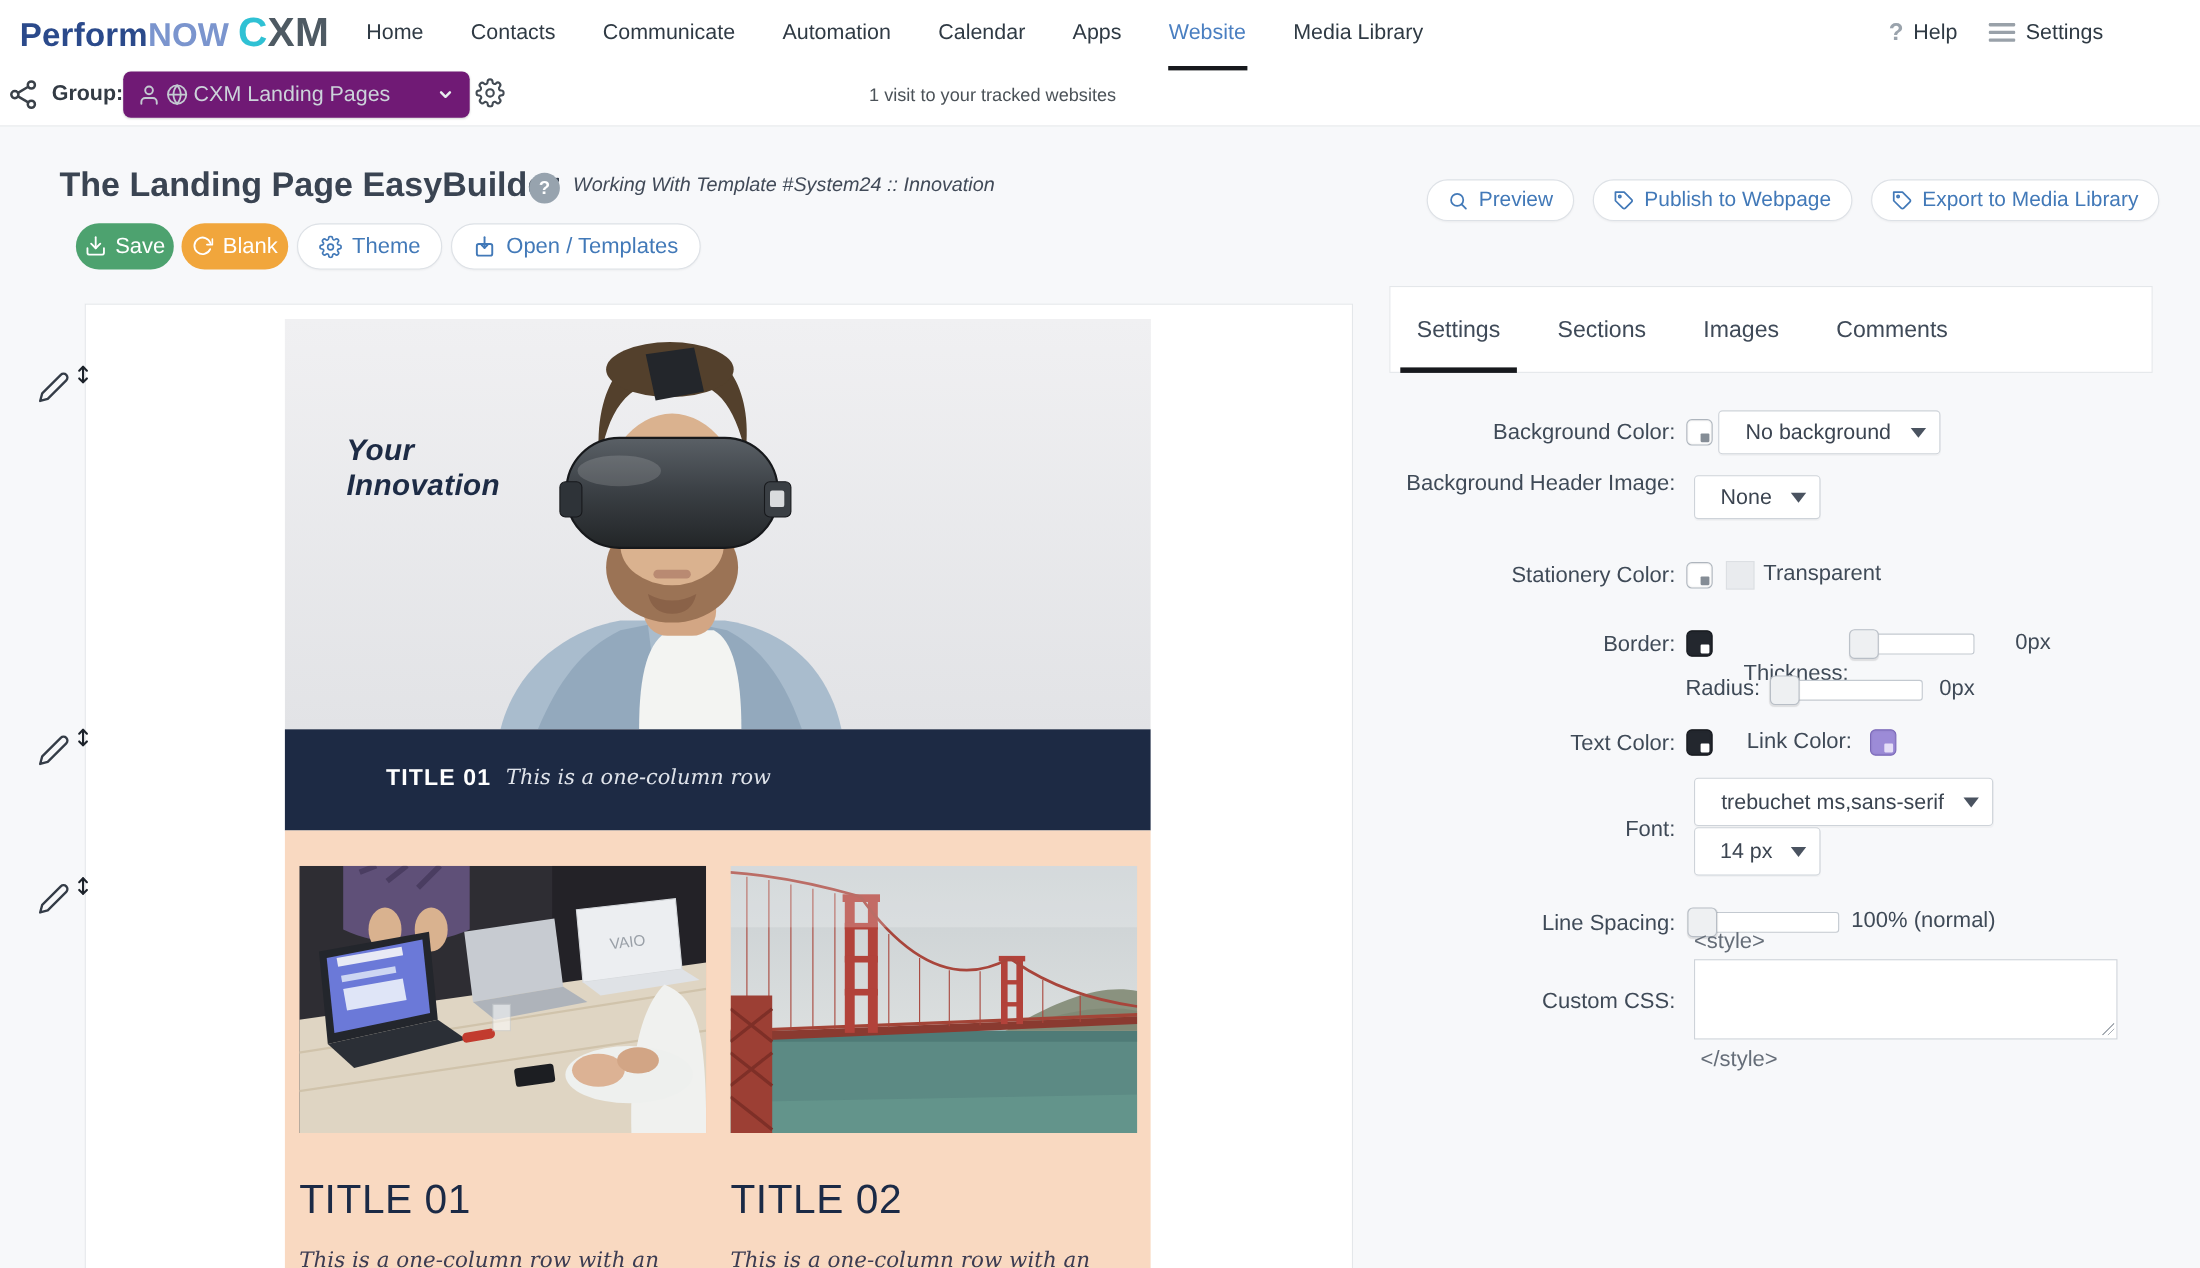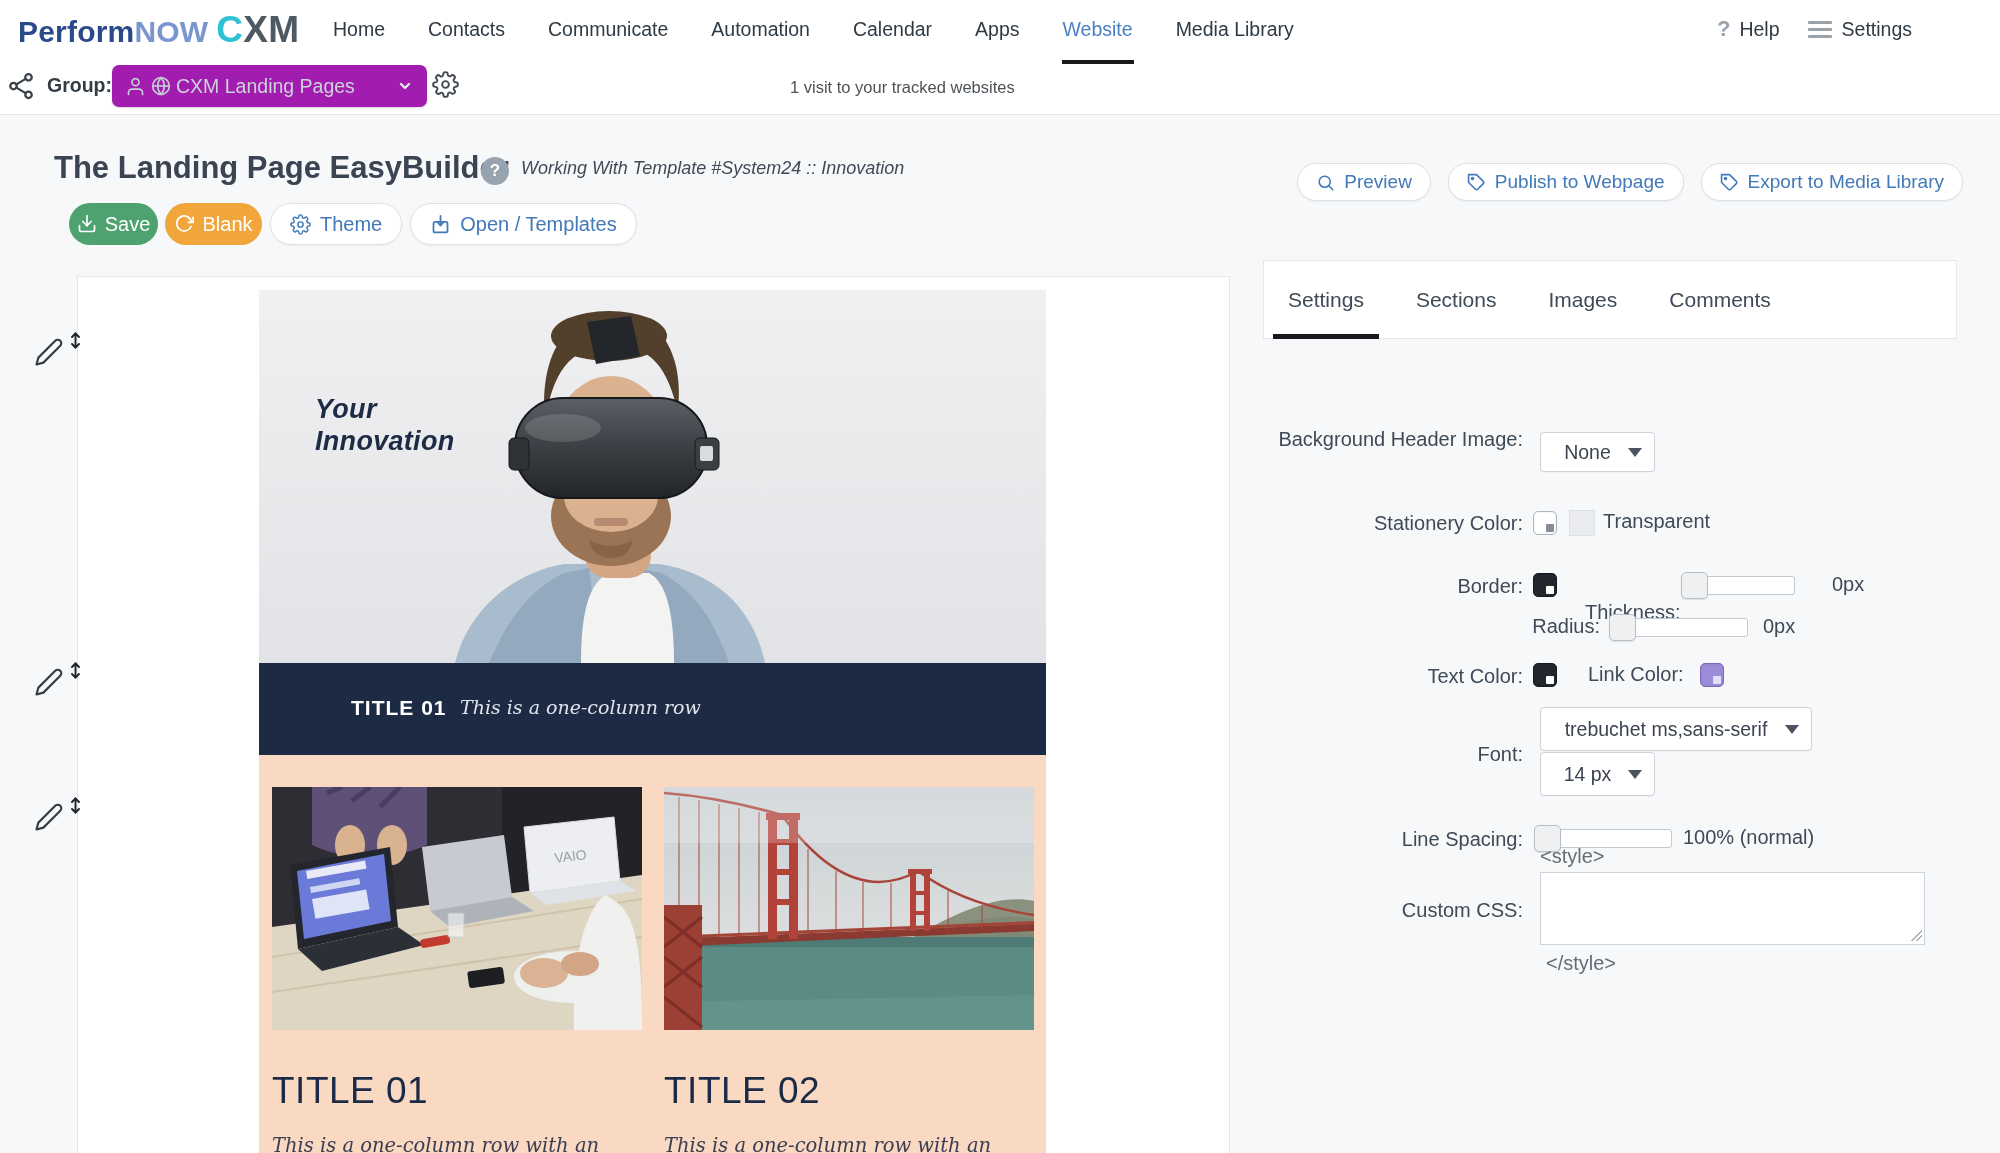--- a/index.html
+++ b/index.html
@@ -26,21 +26,21 @@
   .nav-item.active::after { content:""; position:absolute; left:-1px; right:-1px; bottom:-6px; height:4px; background:#17191d; }
   .nav-right { position:absolute; right:88px; top:0; height:58px; display:flex; align-items:center; font-size:19.5px; color:#2f3a44; }
   .qmark { color:#9aa3ac; font-weight:bold; font-size:22px; margin-right:9px; }
   .ham { width:24px; margin:0 10px 0 28px; }
   .ham span { display:block; height:3px; background:#99a1a9; margin:4px 0; border-radius:1px; }
 
   
   .group-row { position:absolute; top:58px; left:0; width:100%; height:56px; }
   .net-icon { position:absolute; left:6px; top:13px; }
   .group-label { position:absolute; left:47px; top:16px; font-size:19.5px; font-weight:bold; color:#333b44; }
-  .group-dd { position:absolute; left:112px; top:7px; width:315px; height:42px; background:#a21caf; border-radius:7px;
+  .group-dd { position:absolute; left:112px; top:7px; width:315px; height:42px; background:#701a75; border-radius:7px;
               display:flex; align-items:center; color:#ccd3da; font-size:19.5px; cursor:pointer; box-shadow:0 1px 2px rgba(0,0,0,.15); }
   .group-dd .ppl { margin-left:13px; }
   .group-dd .glb { margin-left:5px; }
   .group-dd .txt { margin-left:5px; }
   .group-dd .chev { position:absolute; right:13px; top:13px; }
   .group-gear { position:absolute; left:432px; top:13px; cursor:pointer; }
   .visits { position:absolute; left:790px; top:20px; font-size:16.5px; color:#4b5258; }
 
   
   .page-title { position:absolute; left:54px; top:150px; font-size:31px; font-weight:600; color:#3a4452; }
@@ -412,20 +412,28 @@
 </div>
 
 <div class="panel">
   <div class="tabs-card">
     <div class="tab active">Settings</div>
     <div class="tab">Sections</div>
     <div class="tab">Images</div>
     <div class="tab">Comments</div>
   </div>
 
+  <div class="srow" style="top:112px;height:42px;">
+    <span class="flabel" style="top:8px;">Background Color:</span>
+    <span class="swatch" style="left:270px;top:9px;"></span>
+    <div class="sel" style="left:299px;top:1px;width:202px;height:40px;">
+      <span class="stxt">No background</span>
+      <span class="tri"></span>
+    </div>
+  </div>
 
   <div class="srow" style="top:243px;height:40px;">
     <span class="flabel" style="top:7px;">Stationery Color:</span>
     <span class="swatch" style="left:270px;top:8px;"></span>
     <span class="flat-swatch" style="left:306px;top:7px;"></span>
     <span class="inlab" style="left:340px;top:7px;">Transparent</span>
   </div>
 
   <div class="srow" style="top:166px;height:48px;">
     <span class="flabel" style="top:0;">Background Header Image:</span>

